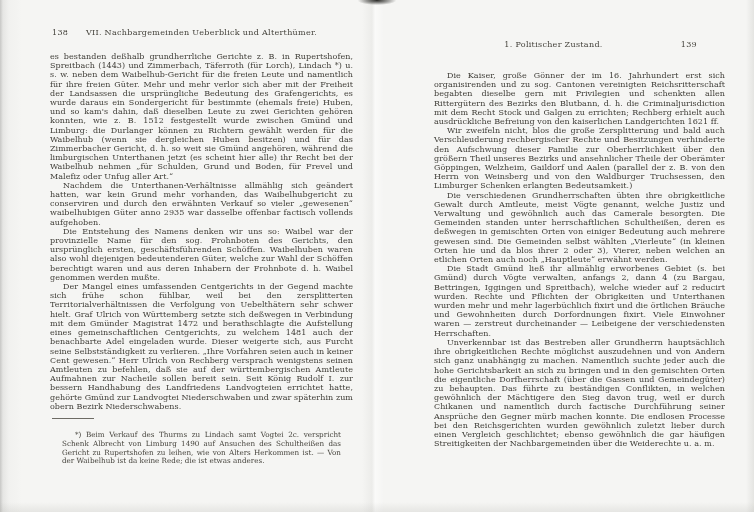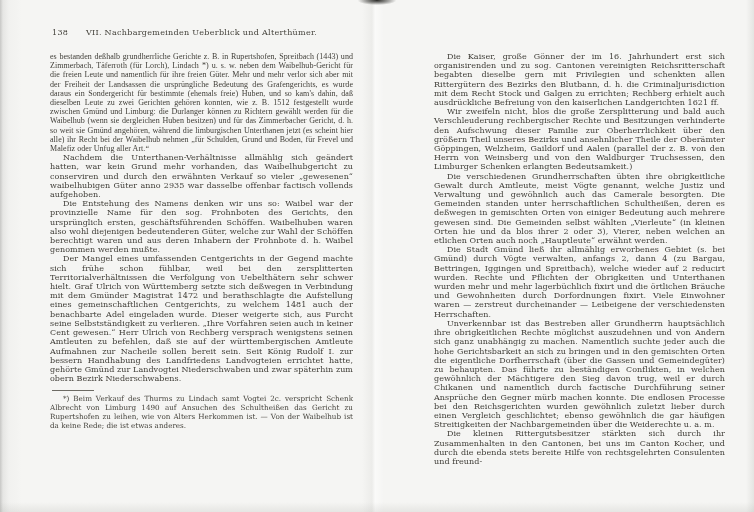--- a/index.html
+++ b/index.html
@@ -59,37 +59,37 @@
   .page-right .pgnum { right: 28px; }
   .page-right .running { margin-right: 52px; }
 
   .body-text {
     margin-top: 13px;
     font-size: 8px;
     line-height: 9.2px;
     text-align: justify;
     letter-spacing: 0.05px;
   }
-  .page-right .body-text { margin-top: 12px; }
+  .page-right .body-text { margin-top: 20px; }
   .body-text p { margin: 0; text-indent: 13px; }
-  .body-text p.no-indent { text-indent: 0; font-family: Liberation Serif, serif; }
+  .body-text p.no-indent { text-indent: 0; }
 
   .footnote-rule {
     width: 42px;
     border: none;
     border-top: 1px solid #6d6b64;
     margin: 7px 0 4px 2px;
   }
   .footnote {
     font-size: 7.2px;
     line-height: 8.8px;
     text-align: justify;
     text-indent: 13px;
     color: #45433c;
-    margin: 0;
+    margin: 12px;
   }
 </style>
 </head>
 <body>
 
 <div class="scan">
   <div class="edge-left"></div>
   <div class="gutter"></div>
   <div class="binding-smudge"></div>
 
@@ -102,25 +102,28 @@
       <p class="no-indent">es bestanden deßhalb grundherrliche Gerichte z. B. in Rupertshofen, Spreitbach (1443) und Zimmerbach, Täferroth (für Lorch), Lindach *) u. s. w. neben dem Waibelhub-Gericht für die freien Leute und namentlich für ihre freien Güter. Mehr und mehr verlor sich aber mit der Freiheit der Landsassen die ursprüngliche Bedeutung des Grafengerichts, es wurde daraus ein Sondergericht für bestimmte (ehemals freie) Huben, und so kam's dahin, daß dieselben Leute zu zwei Gerichten gehören konnten, wie z. B. 1512 festgestellt wurde zwischen Gmünd und Limburg: die Durlanger können zu Richtern gewählt werden für die Waibelhub (wenn sie dergleichen Huben besitzen) und für das Zimmerbacher Gericht, d. h. so weit sie Gmünd angehören, während die limburgischen Unterthanen jetzt (es scheint hier alle) ihr Recht bei der Waibelhub nehmen „für Schulden, Grund und Boden, für Frevel und Malefiz oder Unfug aller Art.“</p>
       <p>Nachdem die Unterthanen-Verhältnisse allmählig sich geändert hatten, war kein Grund mehr vorhanden, das Waibelhubgericht zu conserviren und durch den erwähnten Verkauf so vieler „gewesenen“ waibelhubigen Güter anno 2935 war dasselbe offenbar factisch vollends aufgehoben.</p>
       <p>Die Entstehung des Namens denken wir uns so: Waibel war der provinzielle Name für den sog. Frohnboten des Gerichts, den ursprünglich ersten, geschäftsführenden Schöffen. Waibelhuben waren also wohl diejenigen bedeutenderen Güter, welche zur Wahl der Schöffen berechtigt waren und aus deren Inhabern der Frohnbote d. h. Waibel genommen werden mußte.</p>
       <p>Der Mangel eines umfassenden Centgerichts in der Gegend machte sich frühe schon fühlbar, weil bei den zersplitterten Territorialverhältnissen die Verfolgung von Uebelthätern sehr schwer hielt. Graf Ulrich von Württemberg setzte sich deßwegen in Verbindung mit dem Gmünder Magistrat 1472 und berathschlagte die Aufstellung eines gemeinschaftlichen Centgerichts, zu welchem 1481 auch der benachbarte Adel eingeladen wurde. Dieser weigerte sich, aus Furcht seine Selbstständigkeit zu verlieren. „Ihre Vorfahren seien auch in keiner Cent gewesen.“ Herr Ulrich von Rechberg versprach wenigstens seinen Amtleuten zu befehlen, daß sie auf der württembergischen Amtleute Aufmahnen zur Nacheile sollen bereit sein. Seit König Rudolf I. zur bessern Handhabung des Landfriedens Landvogteien errichtet hatte, gehörte Gmünd zur Landvogtei Niederschwaben und zwar späterhin zum obern Bezirk Niederschwabens.</p>
     </div>
     <hr class="footnote-rule">
     <p class="footnote">*) Beim Verkauf des Thurms zu Lindach samt Vogtei 2c. verspricht Schenk Albrecht von Limburg 1490 auf Ansuchen des Schultheißen das Gericht zu Rupertshofen zu leihen, wie von Alters Herkommen ist. — Von der Waibelhub ist da keine Rede; die ist etwas anderes.</p>
   </div>
 
   <div class="page page-right">
+    <div class="pg-header">
+      <span class="running">1. Politischer Zustand.</span>
+      <span class="pgnum">139</span>
+    </div>
     <div class="body-text">
       <p>Die Kaiser, große Gönner der im 16. Jahrhundert erst sich organisirenden und zu sog. Cantonen vereinigten Reichsritterschaft begabten dieselbe gern mit Privilegien und schenkten allen Rittergütern des Bezirks den Blutbann, d. h. die Criminaljurisdiction mit dem Recht Stock und Galgen zu errichten; Rechberg erhielt auch ausdrückliche Befreiung von den kaiserlichen Landgerichten 1621 ff.</p>
       <p>Wir zweifeln nicht, blos die große Zersplitterung und bald auch Verschleuderung rechbergischer Rechte und Besitzungen verhinderte den Aufschwung dieser Familie zur Oberherrlichkeit über den größern Theil unseres Bezirks und ansehnlicher Theile der Oberämter Göppingen, Welzheim, Gaildorf und Aalen (parallel der z. B. von den Herrn von Weinsberg und von den Waldburger Truchsessen, den Limburger Schenken erlangten Bedeutsamkeit.)</p>
       <p>Die verschiedenen Grundherrschaften übten ihre obrigkeitliche Gewalt durch Amtleute, meist Vögte genannt, welche Justiz und Verwaltung und gewöhnlich auch das Camerale besorgten. Die Gemeinden standen unter herrschaftlichen Schultheißen, deren es deßwegen in gemischten Orten von einiger Bedeutung auch mehrere gewesen sind. Die Gemeinden selbst wählten „Vierleute“ (in kleinen Orten hie und da blos ihrer 2 oder 3), Vierer, neben welchen an etlichen Orten auch noch „Hauptleute“ erwähnt werden.</p>
       <p>Die Stadt Gmünd ließ ihr allmählig erworbenes Gebiet (s. bei Gmünd) durch Vögte verwalten, anfangs 2, dann 4 (zu Bargau, Bettringen, Iggingen und Spreitbach), welche wieder auf 2 reducirt wurden. Rechte und Pflichten der Obrigkeiten und Unterthanen wurden mehr und mehr lagerbüchlich fixirt und die örtlichen Bräuche und Gewohnheiten durch Dorfordnungen fixirt. Viele Einwohner waren — zerstreut durcheinander — Leibeigene der verschiedensten Herrschaften.</p>
       <p>Unverkennbar ist das Bestreben aller Grundherrn hauptsächlich ihre obrigkeitlichen Rechte möglichst auszudehnen und von Andern sich ganz unabhängig zu machen. Namentlich suchte jeder auch die hohe Gerichtsbarkeit an sich zu bringen und in den gemischten Orten die eigentliche Dorfherrschaft (über die Gassen und Gemeindegüter) zu behaupten. Das führte zu beständigen Conflikten, in welchen gewöhnlich der Mächtigere den Sieg davon trug, weil er durch Chikanen und namentlich durch factische Durchführung seiner Ansprüche den Gegner mürb machen konnte. Die endlosen Processe bei den Reichsgerichten wurden gewöhnlich zuletzt lieber durch einen Vergleich geschlichtet; ebenso gewöhnlich die gar häufigen Streitigkeiten der Nachbargemeinden über die Weiderechte u. a. m.</p>
-      <p>Die kleinen Rittergutsbesitzer stärkten sich durch ihr Zusammenhalten in den Cantonen, bei uns im Canton Kocher, und durch die ebenda stets bereite Hilfe von rechtsgelehrten Consulenten und freund-</p>
     </div>
   </div>
 
   <div class="edge-bottom"></div>
   <div class="edge-right"></div>
 </div>
 
 </body></html>

